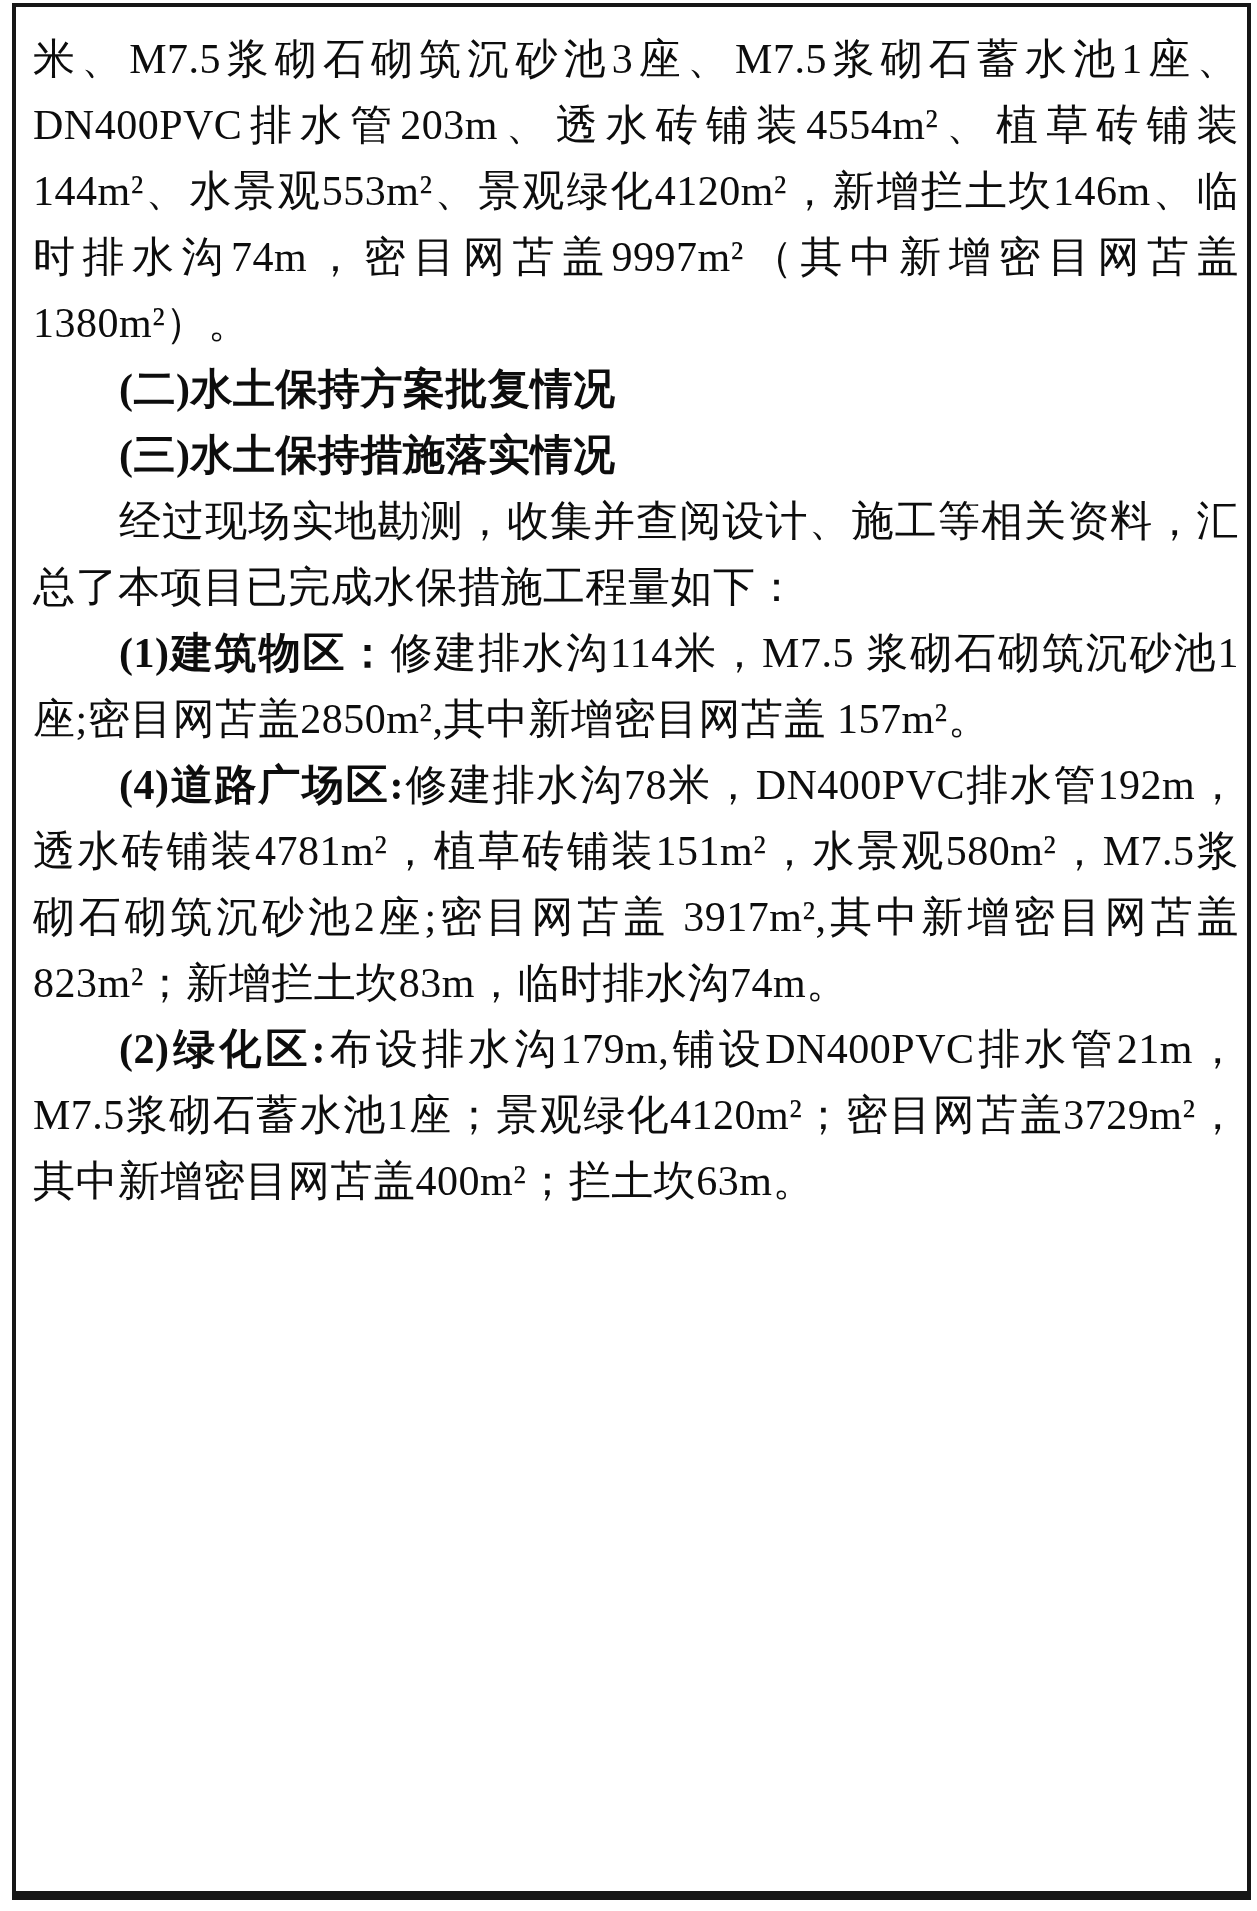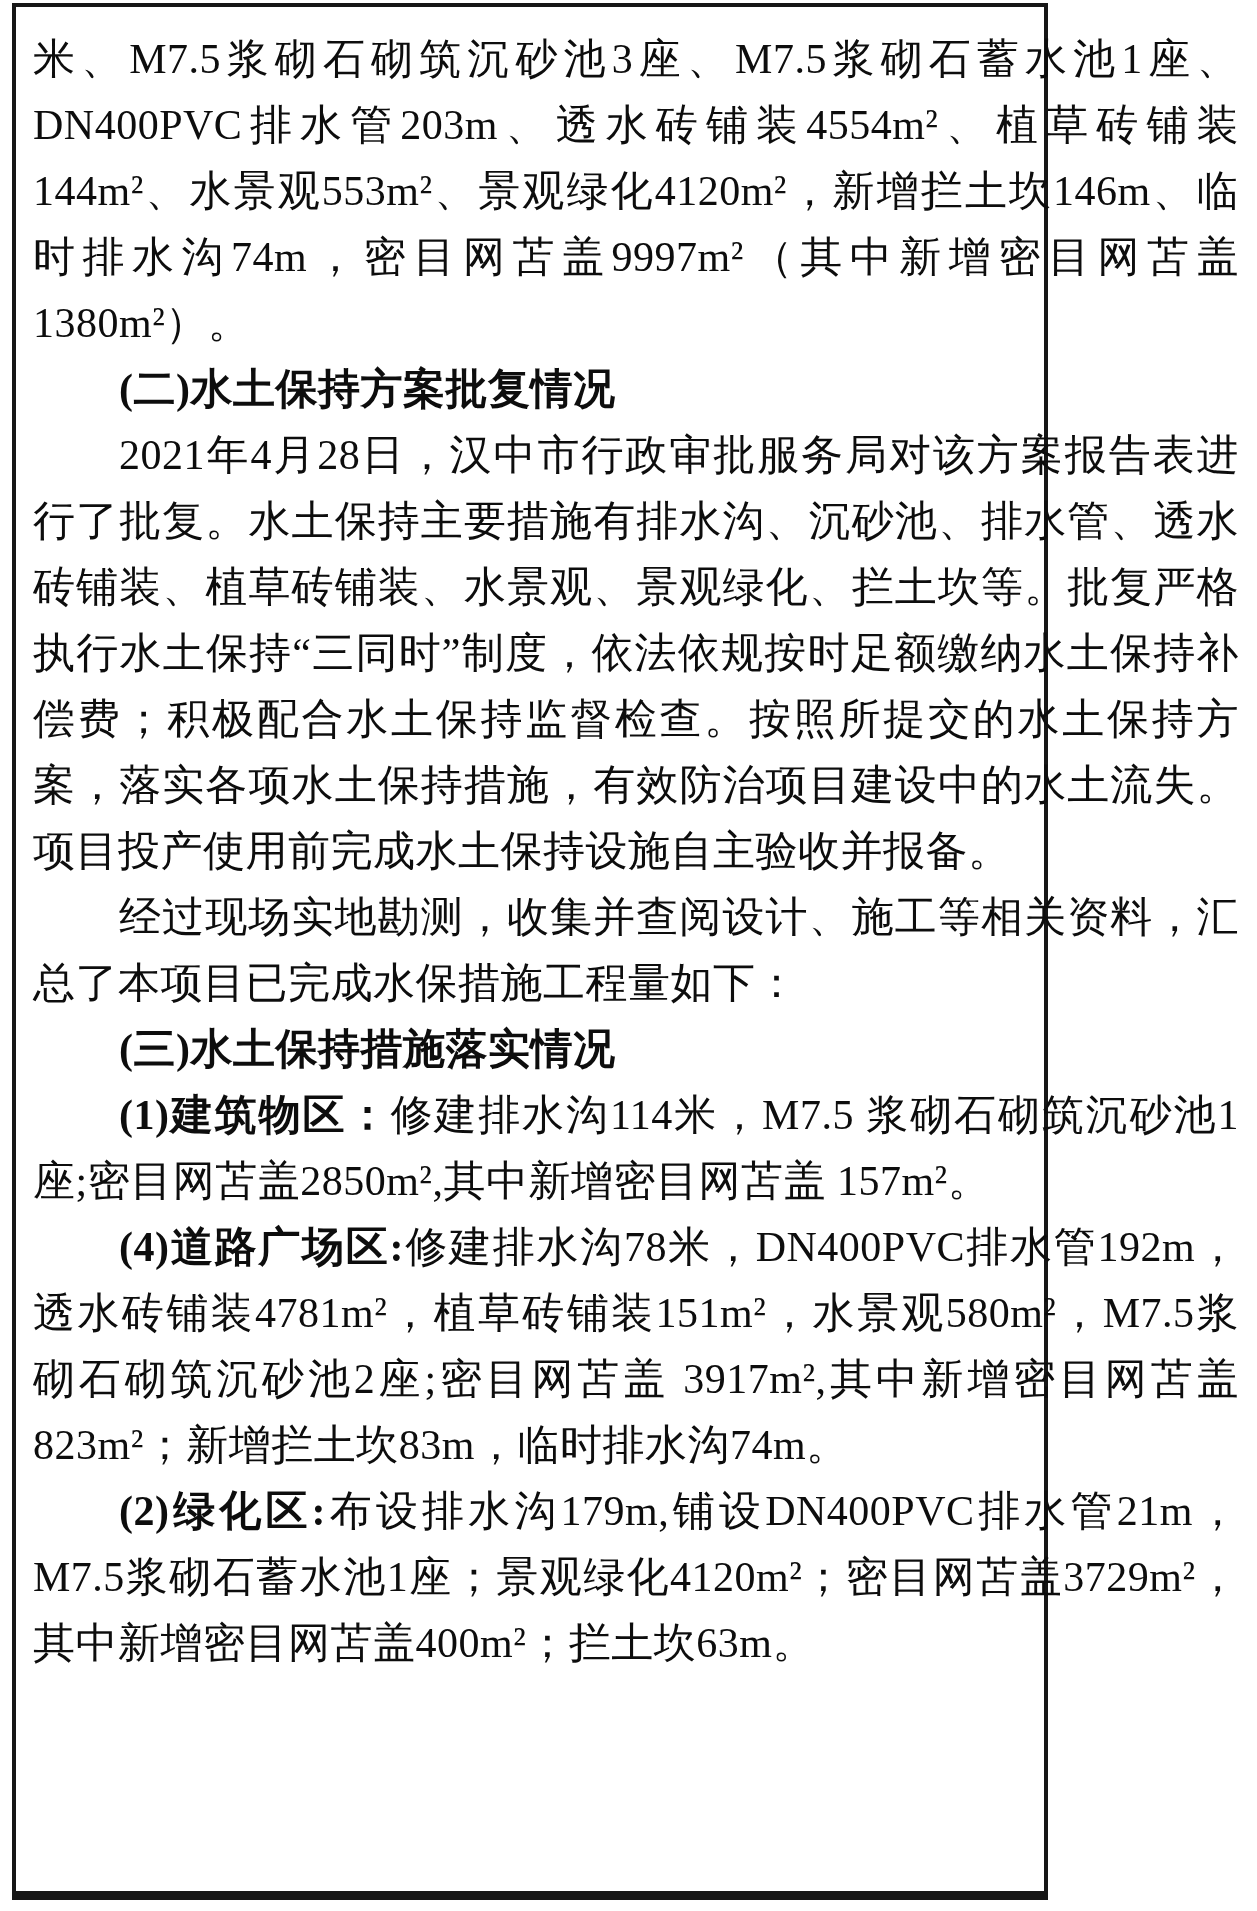--- a/index.html
+++ b/index.html
@@ -11,21 +11,21 @@
     height: 1911px;
     background: #ffffff;
     position: relative;
     overflow: hidden;
     font-family: "Liberation Serif", "DejaVu Serif", serif;
   }
   .page {
     position: absolute;
     left: 12px;
     top: 3px;
-    width: 1036px;
+    width: 1239px;
     height: 1897px;
     box-sizing: border-box;
     border: 4px solid #161616;
     border-bottom-width: 9px;
     background: #ffffff;
   }
   .content {
     position: absolute;
     left: 17px;
     top: 19px;
@@ -50,20 +50,19 @@
     font-weight: bold;
   }
 </style>
 </head>
 <body>
 
 <div class="page">
   <div class="content" style="color: rgb(13, 13, 13);">
       <p class="para body"><span>米、M7.5浆砌石砌筑沉砂池3座、M7.5浆砌石蓄水池1座、DN400PVC排水管203m、透水砖铺装4554m²、植草砖铺装144m²、水景观553m²、景观绿化4120m²，新增拦土坎146m、临时排水沟74m，密目网苫盖9997m²（其中新增密目网苫盖1380m²）。</span></p>
       <p class="para heading indent"><span class="bold">(二)水土保持方案批复情况</span></p>
-      <p class="para body indent"><span>2021年4月28日，汉中市行政审批服务局对该方案报告表进行了批复。水土保持主要措施有排水沟、沉砂池、排水管、透水砖铺装、植草砖铺装、水景观、景观绿化、拦土坎等。批复严格执行水土保持“三同时”制度，依法依规按时足额缴纳水土保持补偿费；积极配合水土保持监督检查。按照所提交的水土保持方案，落实各项水土保持措施，有效防治项目建设中的水土流失。项目投产使用前完成水土保持设施自主验收并报备。</span></p>
+      <p class="para heading indent"><span class="bold">(三)水土保持措施落实情况</span></p>
       <p class="para body indent"><span>经过现场实地勘测，收集并查阅设计、施工等相关资料，汇总了本项目已完成水保措施工程量如下：</span></p>
-      <p class="para heading indent"><span class="bold">(三)水土保持措施落实情况</span></p>
       <p class="para body indent"><span class="bold">(1)建筑物区：</span><span>修建排水沟114米，M7.5 浆砌石砌筑沉砂池1座;密目网苫盖2850m²,其中新增密目网苫盖 157m²。</span></p>
       <p class="para body indent"><span class="bold">(4)道路广场区:</span><span>修建排水沟78米，DN400PVC排水管192m，透水砖铺装4781m²，植草砖铺装151m²，水景观580m²，M7.5浆砌石砌筑沉砂池2座;密目网苫盖 3917m²,其中新增密目网苫盖823m²；新增拦土坎83m，临时排水沟74m。</span></p>
       <p class="para body indent"><span class="bold">(2)绿化区:</span><span>布设排水沟179m,铺设DN400PVC排水管21m，M7.5浆砌石蓄水池1座；景观绿化4120m²；密目网苫盖3729m²，其中新增密目网苫盖400m²；拦土坎63m。</span></p>
     </div>
 </div>
 
 </body></html>

